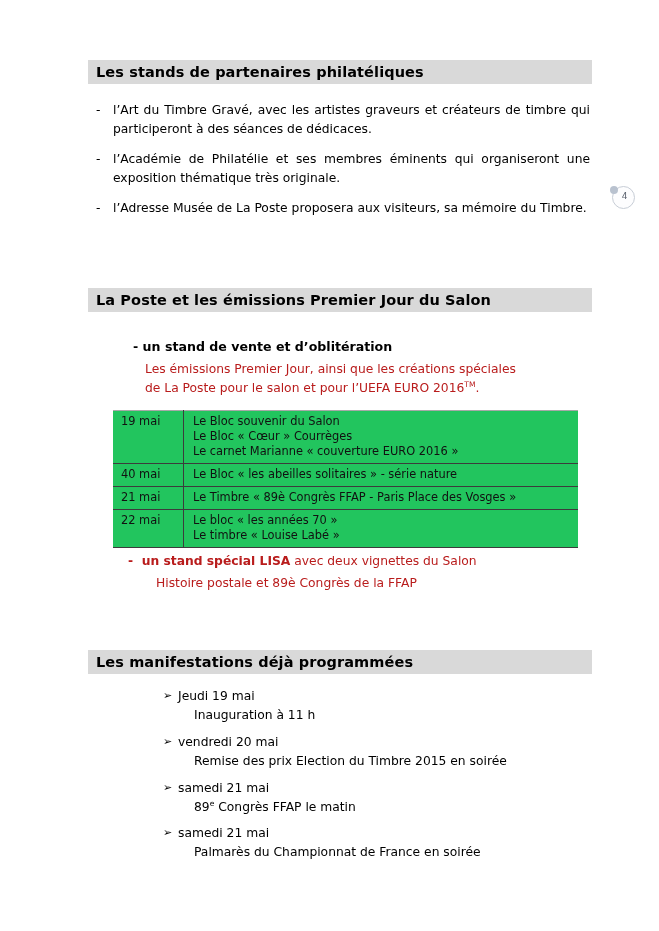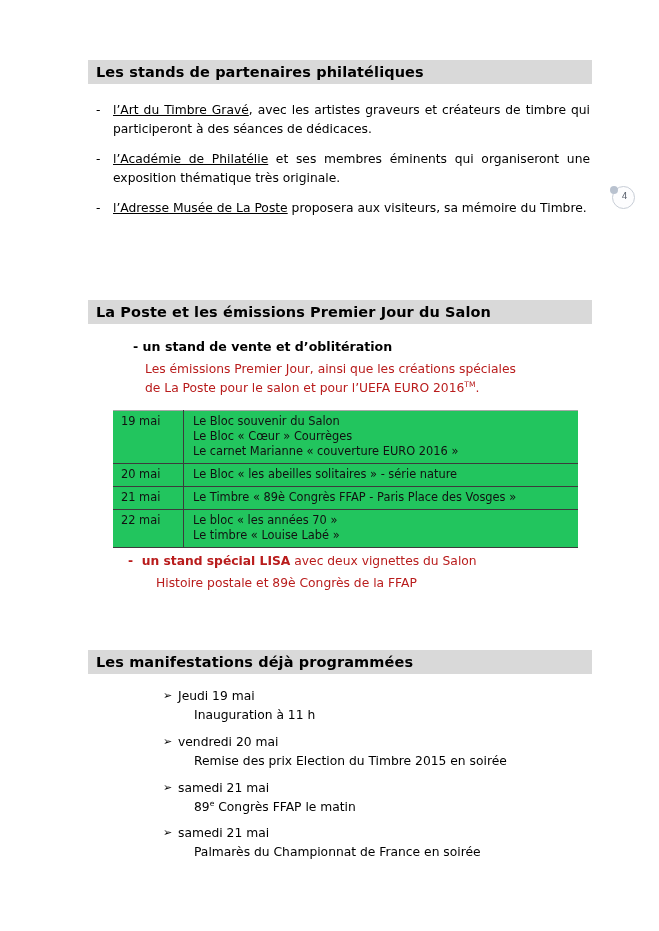--- a/index.html
+++ b/index.html
@@ -63,21 +63,21 @@
     top: 0px;
     font-size: 12.3px;
     line-height: 18.5px;
   }
   .dash-item .dash-body {
     margin-left: 17px;
     font-size: 12.3px;
     line-height: 18.5px;
     text-align: justify;
   }
-  .u { text-decoration: underline; }
+  .u { }
 
   
   .arrow-item {
     position: absolute;
   }
   .arrow-item .arw {
     position: absolute;
     left: 0px;
     top: 0px;
     font-size: 11px;
@@ -197,21 +197,21 @@
   <div class="dash-item" style="left:96px; top:199px; width:494px;">
     <span class="dash">-</span>
     <div class="dash-body"><span class="u">l’Adresse Musée de La Poste</span><span> proposera aux visiteurs, sa mémoire du Timbre.</span></div>
   </div>
 
   <div class="page-marker">
     <span class="nub"></span>
     <span class="pm-num">4</span>
   </div>
 
-  <div class="section-bar" style="top:300px;">
+  <div class="section-bar" style="top:288px;">
     <span class="section-title">La Poste et les émissions Premier Jour du Salon</span>
   </div>
 
   <div class="subhead" style="left:133px; top:338px;">- un stand de vente et d’oblitération</div>
 
   <div class="tblock" style="left:145px; top:360px; width:430px;">
     <div>Les émissions Premier Jour, ainsi que les créations spéciales</div>
     <div><span>de La Poste pour le salon et pour l’UEFA EURO 2016</span><sup>TM</sup><span>.</span></div>
   </div>
 
@@ -219,21 +219,21 @@
     <tbody>
       <tr>
         <td class="c-date">19 mai</td>
         <td class="c-desc">
           <div>Le Bloc souvenir du Salon</div>
           <div>Le Bloc « Cœur » Courrèges</div>
           <div>Le carnet Marianne « couverture EURO 2016 »</div>
         </td>
       </tr>
       <tr>
-        <td class="c-date">20 mai</td>
+        <td class="c-date">40 mai</td>
         <td class="c-desc">
           <div>Le Bloc « les abeilles solitaires » - série nature</div>
         </td>
       </tr>
       <tr>
         <td class="c-date">21 mai</td>
         <td class="c-desc">
           <div>Le Timbre « 89è Congrès FFAP  - Paris Place des Vosges »</div>
         </td>
       </tr>

